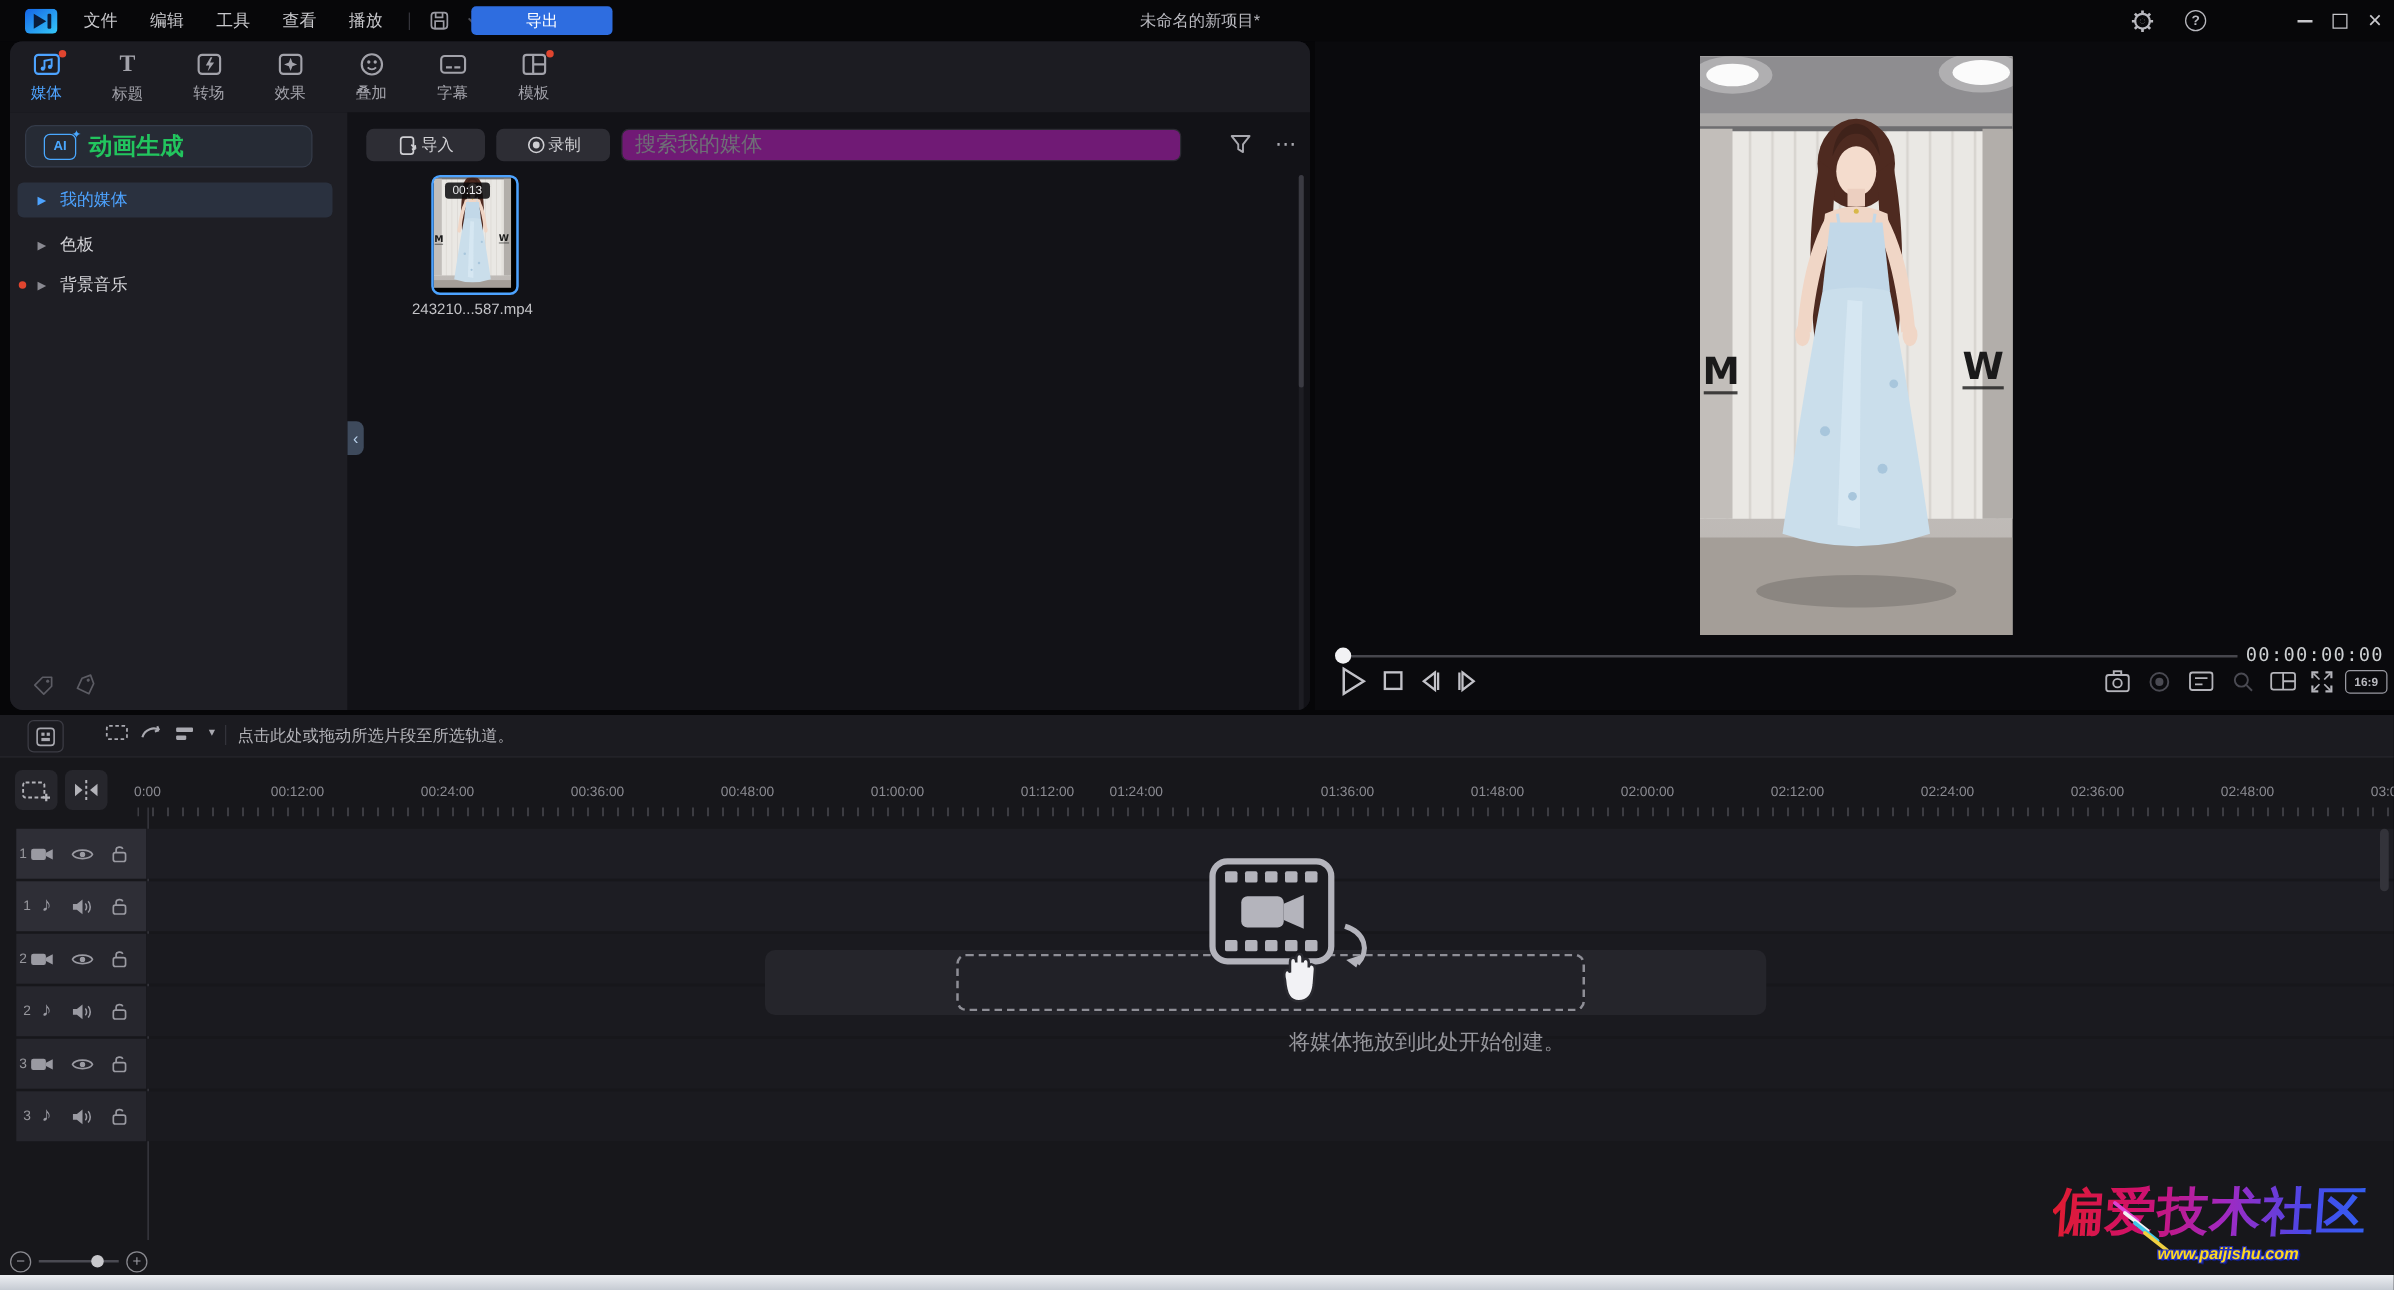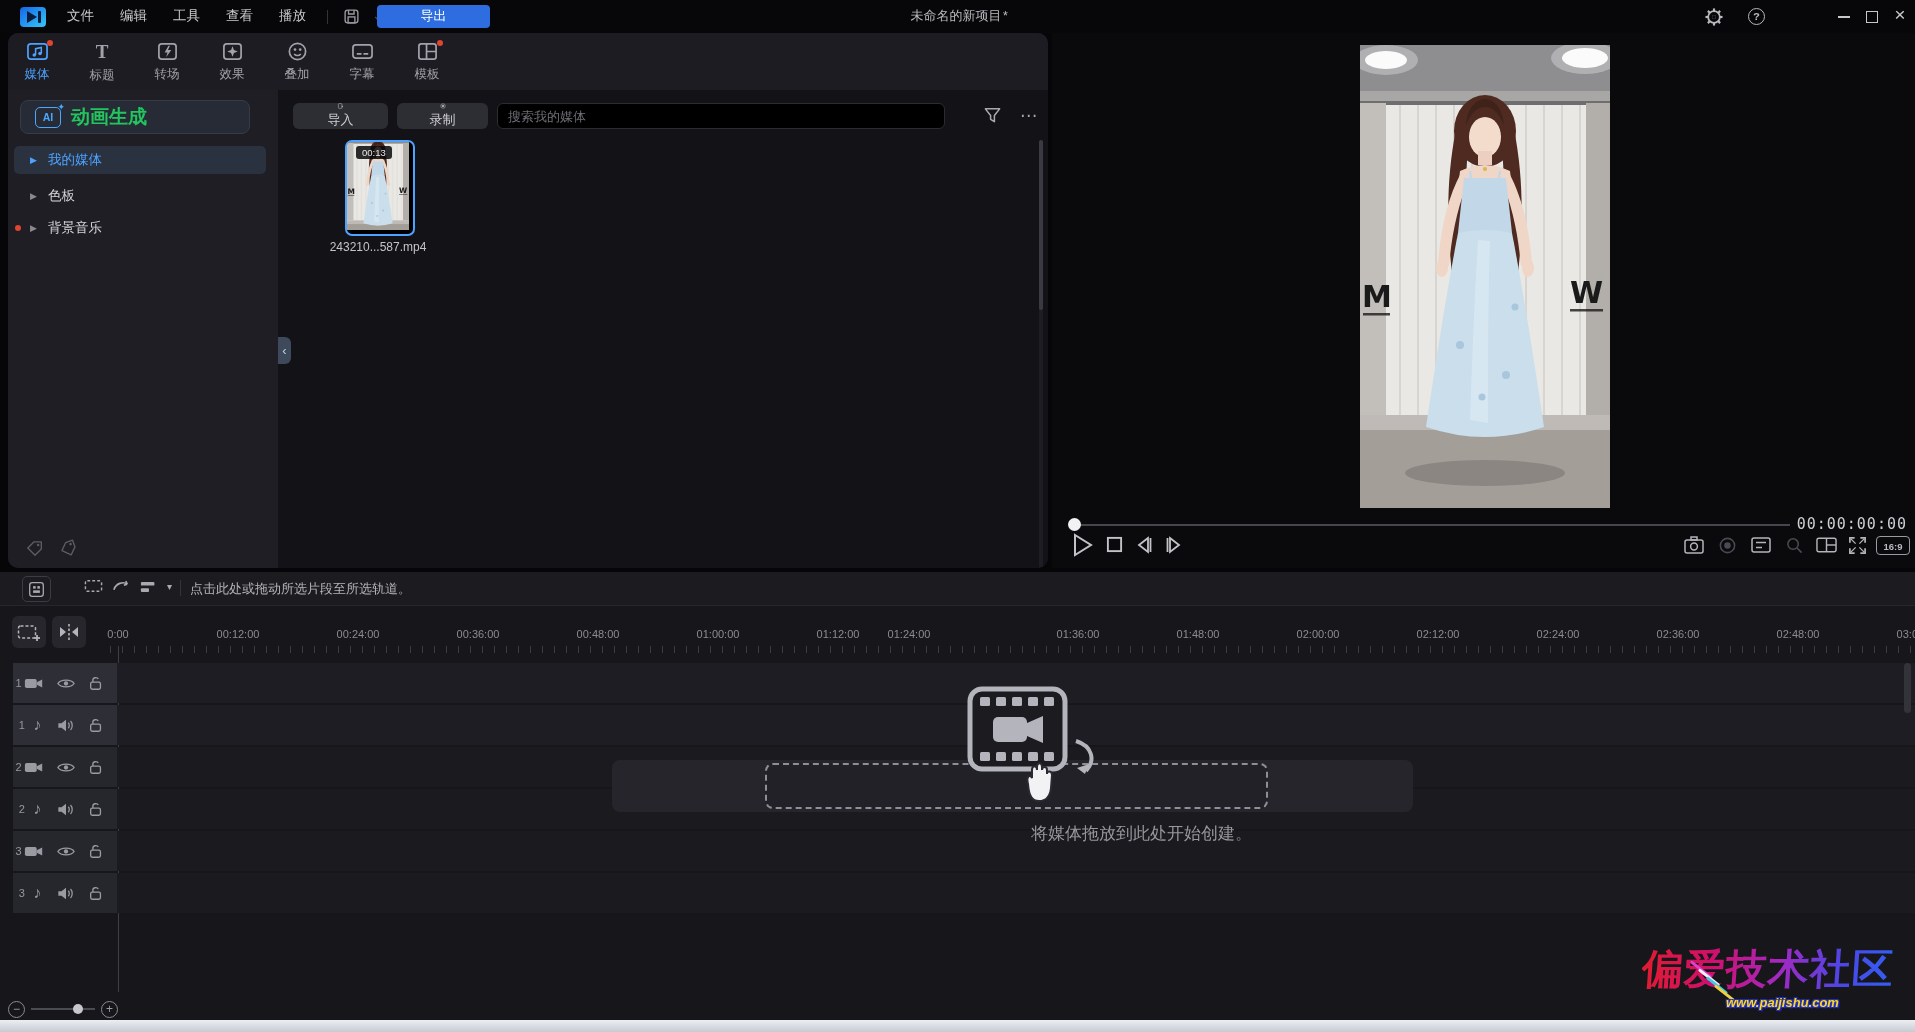--- a/index.html
+++ b/index.html
@@ -1,20 +1,20 @@
 <!DOCTYPE html>
 <html><head>
 <meta charset="utf-8">
 <style>
   html,body{margin:0;padding:0;width:1915px;height:1032px;background:#060608;overflow:hidden;
     font-family:"Liberation Sans","DejaVu Sans",sans-serif;-webkit-font-smoothing:antialiased;}
   .abs{position:absolute;}
   svg{display:block;}
   
-  .titlebar{position:absolute;left:0;top:0;width:1915px;height:33px;background:#070709;display:flex;align-items:center;font-family:Liberation Mono, monospace;}
+  .titlebar{position:absolute;left:0;top:0;width:1915px;height:33px;background:#070709;display:flex;align-items:center;}
   .menu-item{color:#c9c9cd;font-size:13.5px;padding:0 13px;height:33px;line-height:33px;cursor:default;}
   .tb-sep{width:1px;height:14px;background:#33333a;margin:0 8px;}
   .tb-ic{color:#9a9aa2;font-size:15px;margin:0 7px;}
   .tb-ic.dim{color:#4c4c54;}
   .btn-export{position:absolute;left:377px;top:5px;width:113px;height:23px;background:#2e6de0;border-radius:4px;
     color:#fff;font-size:13px;text-align:center;line-height:23px;}
   .proj-title{position:absolute;left:760px;top:0;width:400px;text-align:center;line-height:33px;color:#b9b9bf;font-size:13px;}
   .win-btn{position:absolute;top:0;width:28px;height:33px;display:flex;align-items:center;justify-content:center;color:#c8c8cc;}
   .minbar{width:12px;height:2px;background:#c8c8cc;}
   .maxbox{width:10px;height:10px;border:1.5px solid #c8c8cc;}
@@ -36,23 +36,23 @@
   .side-item{position:absolute;left:6px;width:252px;height:28px;display:flex;align-items:center;color:#d4d4d8;font-size:13.5px;border-radius:5px;}
   .side-item .arr{width:10px;font-size:9px;color:#8a8a92;margin:0 8px 0 16px;}
   .side-item.noarr{padding-left:34px;}
   .side-item.selected{background:#2a313f;color:#4da3ff;}
   .side-item.selected .arr{color:#4da3ff;}
   .side-reddot{position:absolute;left:7px;width:6px;height:6px;border-radius:50%;background:#e0452f;}
   .tagrow{position:absolute;left:18px;top:450px;display:flex;gap:16px;color:#5c5c64;}
   
   .browser{position:absolute;left:270px;top:57px;right:0;bottom:0;background:#121217;}
   .tool-btn{position:absolute;top:13px;height:26px;background:#2d2d34;border-radius:6px;display:flex;align-items:center;justify-content:center;
-    gap:2px;color:#cfcfd3;font-size:13px;flex-direction:column;}
-  .search{position:absolute;left:219px;top:13px;width:448px;height:26px;background:#000000;border:1px solid #2b2b32;border-radius:6px;
-    color:#a9a9b0;font-size:13px;padding:0 10px;box-sizing:border-box;outline:none;}
+    gap:2px;color:#cfcfd3;font-size:13px;}
+  .search{position:absolute;left:219px;top:13px;width:448px;height:26px;background:#701a75;border:1px solid #2b2b32;border-radius:6px;
+    color:#a9a9b0;font-size:17px;padding:0 10px;box-sizing:border-box;outline:none;}
   .search::placeholder{color:#6e6e76;}
   .morebtn{position:absolute;top:13px;color:#a9a9b0;font-size:17px;line-height:26px;}
   .thumb{position:absolute;left:67px;top:50px;width:66px;height:92px;border:2px solid #4da3ff;border-radius:7px;overflow:hidden;background:#000;}
   .thumb .badge{position:absolute;left:9px;top:4px;padding:1px 6px;background:rgba(8,8,10,.85);border-radius:3px;color:#e8e8ea;font-size:9.5px;}
   .fname{position:absolute;left:10px;top:150px;width:180px;text-align:center;color:#c4c4c8;font-size:12px;}
   .collapse{position:absolute;left:0;top:247px;width:13px;height:27px;background:#3e4a5c;border-radius:0 6px 6px 0;
     color:#b8d0ea;font-size:13px;display:flex;align-items:center;justify-content:center;}
   .vscroll{position:absolute;right:5px;top:50px;width:4px;height:440px;background:#1d1d23;border-radius:2px;}
   .vscroll .vthumb{position:absolute;left:0;top:0;width:4px;height:170px;background:#3a3a42;border-radius:2px;}
   

